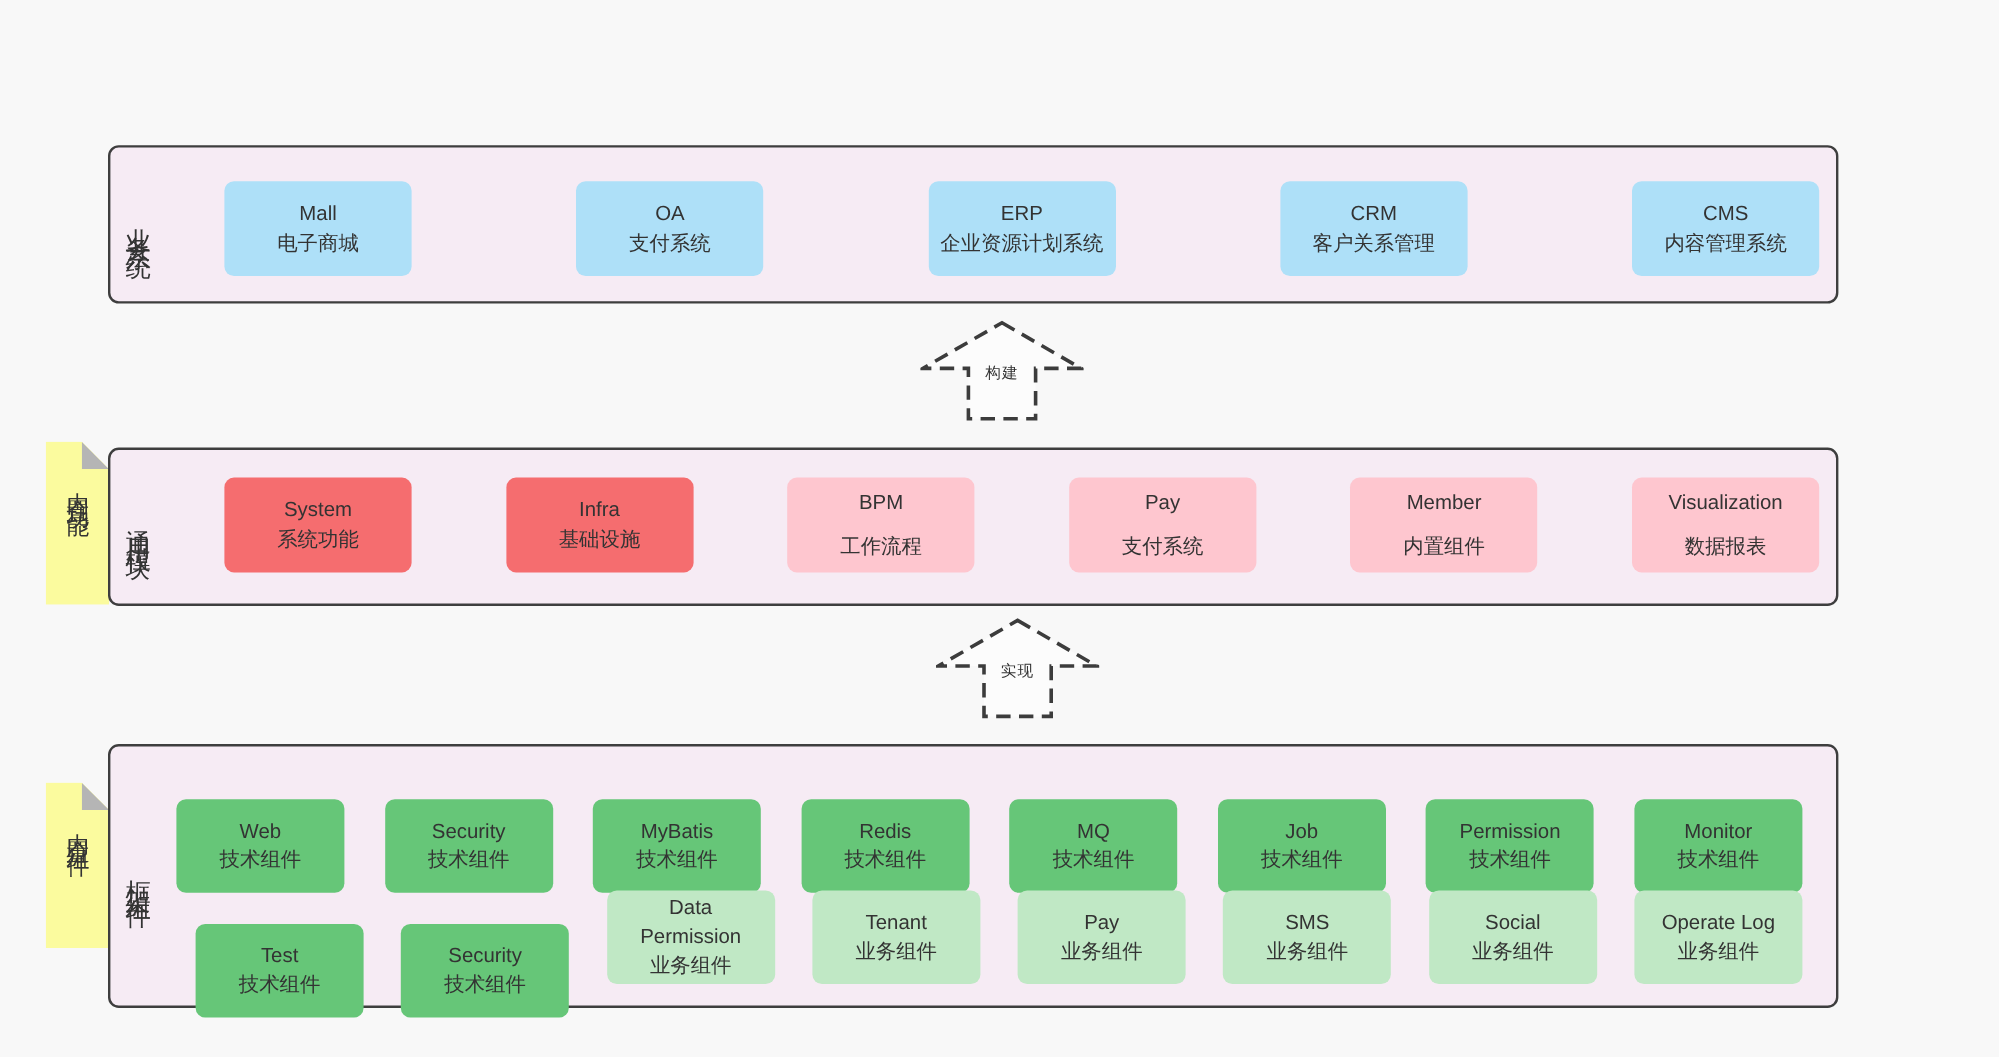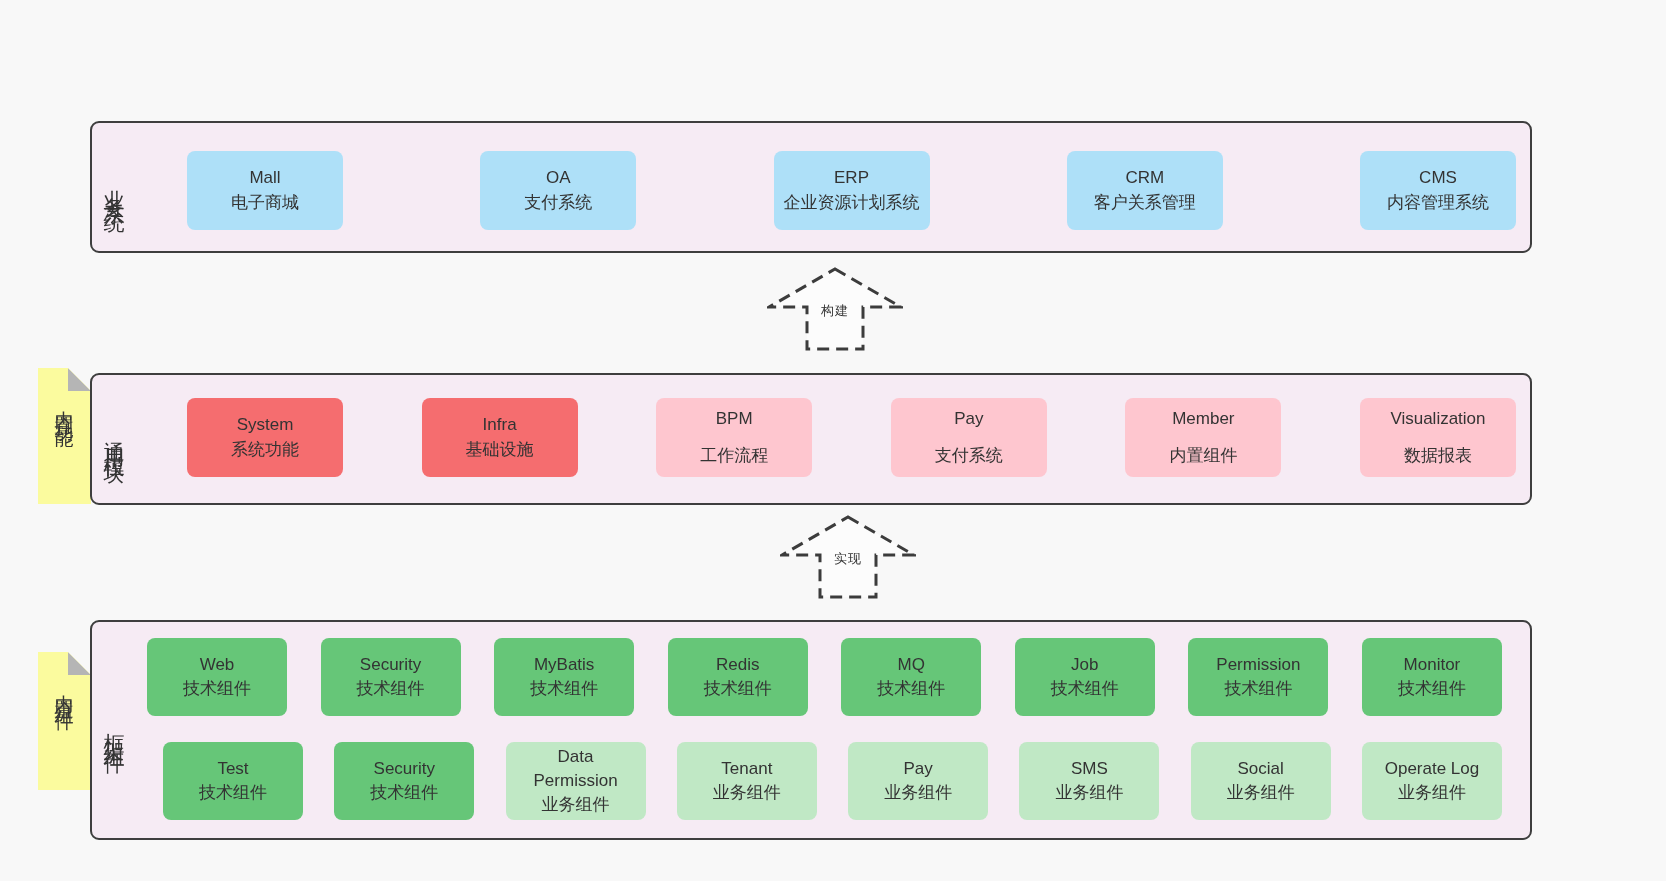--- a/index.html
+++ b/index.html
@@ -38,21 +38,21 @@
   .box{
     border-radius:8px;box-sizing:border-box;padding:4px 8px;
     display:flex;flex-direction:column;align-items:center;justify-content:center;
     text-align:center;font-size:17px;line-height:1.42;
   }
   .band1 .box,.band2 .box{width:156px;height:79px;margin-left:40px;}
   .band3 .box{width:140px;height:78px;}
   .blue{background:var(--blue,#aee0f8);}
   .red{background:var(--red,#f56d6f);}
   .pink{background:var(--pink,#fec6cf);gap:12px;}
-  .green{background:var(--green,#66c678);}
+  .green{background:var(--green,#66c678);margin-top:28px;}
   .lightgreen{background:var(--lightgreen,#c0e8c5);}
 
   
   .sticky{
     position:absolute;left:38px;width:53px;
     background:var(--yellow,#fbfb9e);
     clip-path:polygon(0 0,calc(100% - 23px) 0,100% 23px,100% 100%,0 100%);
   }
   .sticky2{top:368px;height:136px;}
   .sticky3{top:652px;height:138px;}

